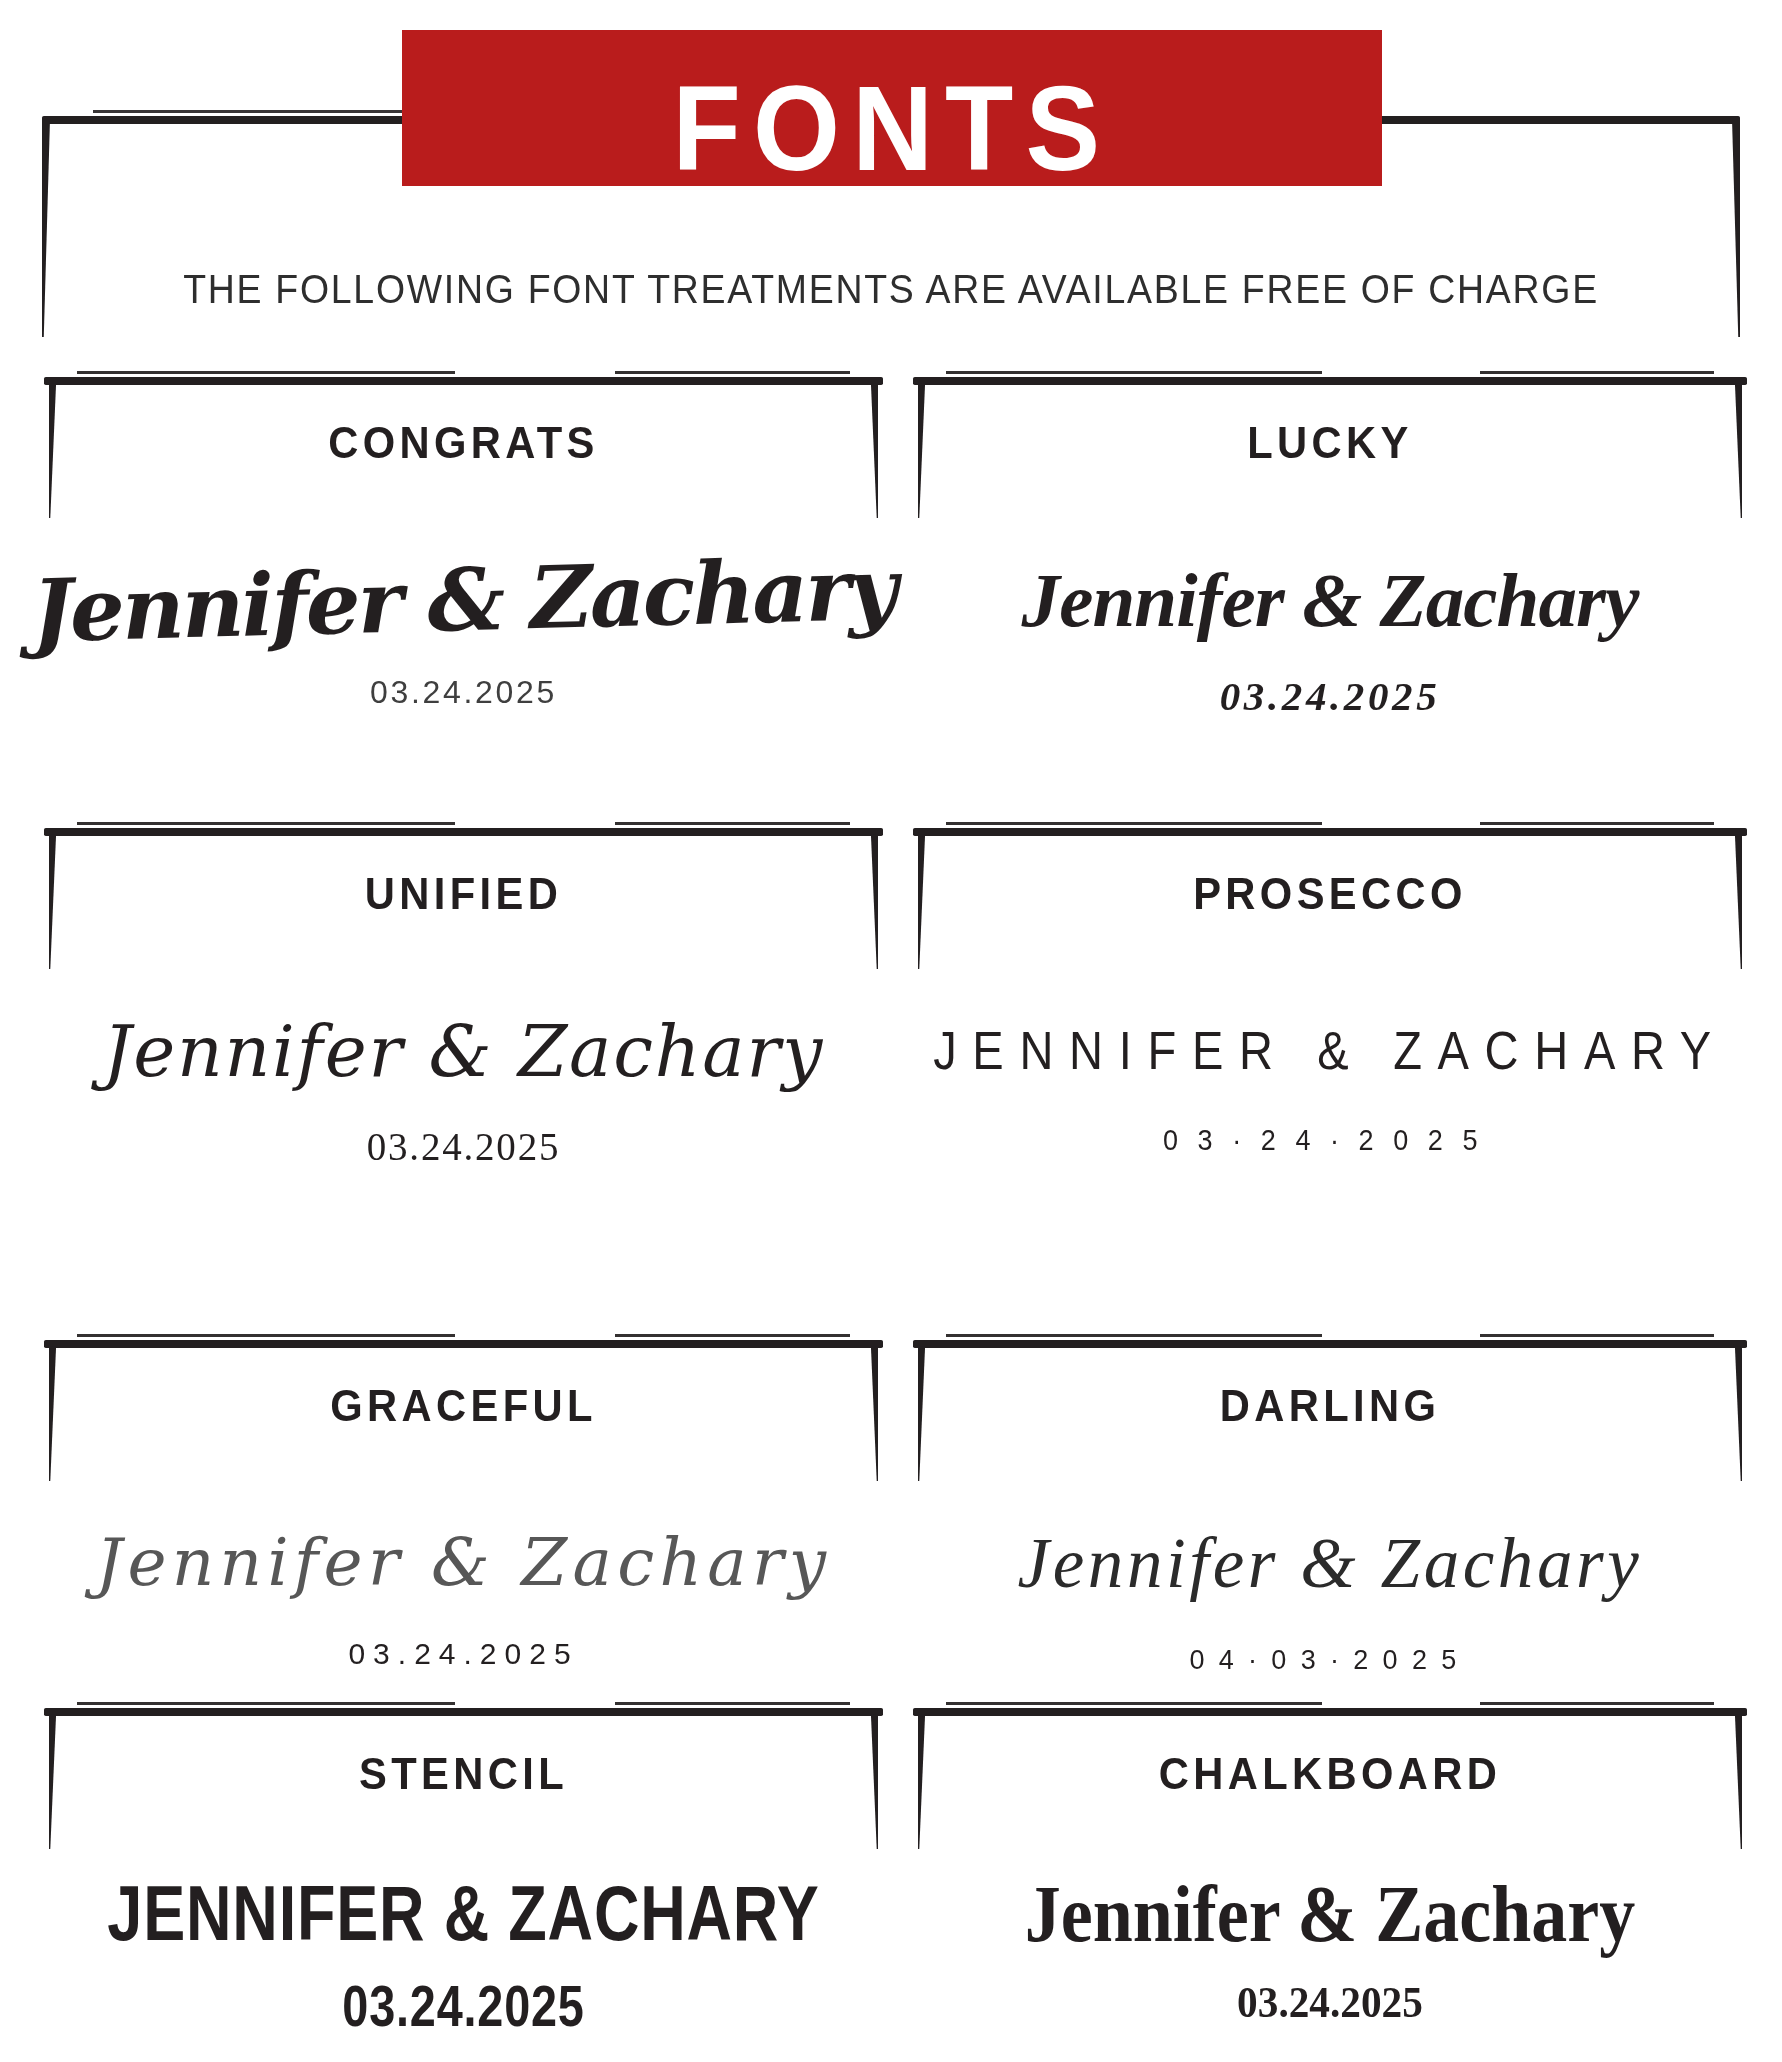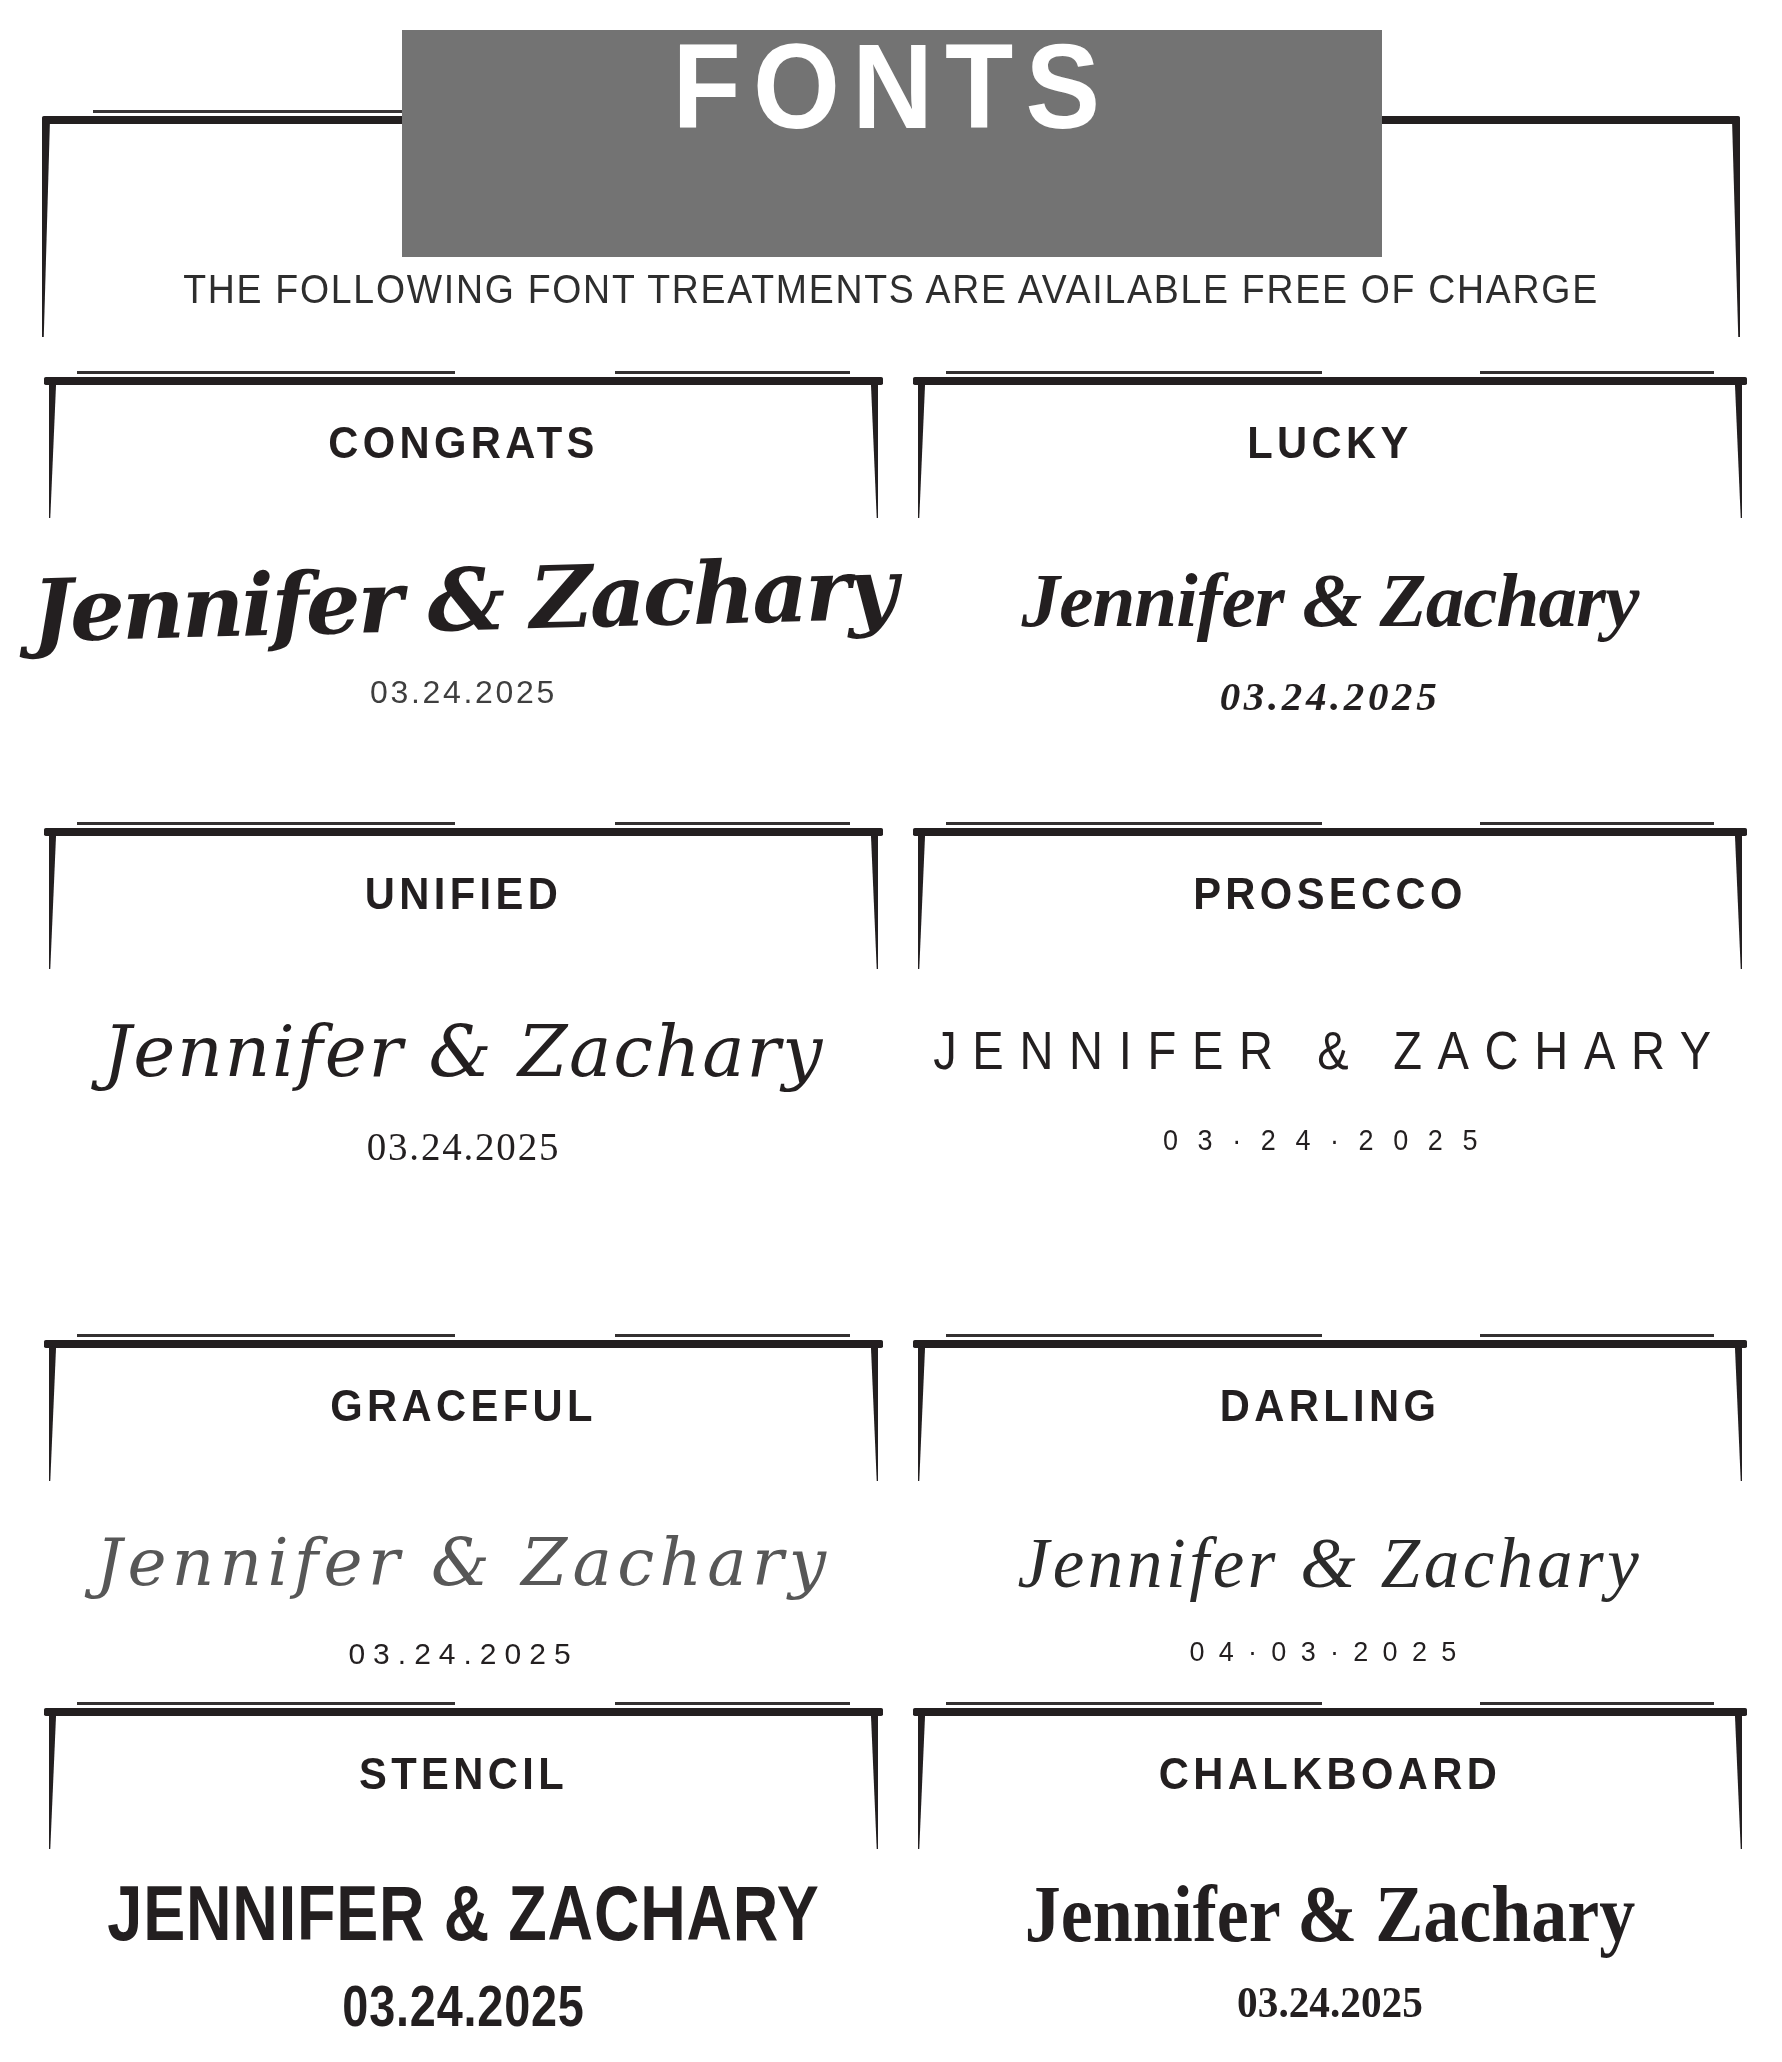--- a/index.html
+++ b/index.html
@@ -22,22 +22,22 @@
     content:"";position:absolute;left:3%;top:-6.2px;width:42%;height:3.6px;background:#231f20;opacity:.9;
   }
   .outer-side{
     position:absolute;top:119px;width:8px;height:218px;background:#231f20;
   }
   .outer-side.left{left:42px;clip-path:polygon(0 0,100% 0,22% 100%,0 100%);}
   .outer-side.right{right:42px;clip-path:polygon(0 0,100% 0,100% 100%,78% 100%);}
 
   
   .header-bar{
-    position:absolute;left:402px;top:30px;width:980px;height:227px;
-    background:#737373;display:flex;align-items:flex-start;justify-content:center;z-index:3;
+    position:absolute;left:402px;top:30px;width:980px;height:156px;
+    background:#b91c1c;display:flex;align-items:flex-end;justify-content:center;z-index:3;
   }
   .header-bar .title{
     color:#ffffff;
     font:bold 114px/1 "Liberation Sans",sans-serif;
     letter-spacing:12.5px;
     transform:scale(0.98,1.05);
   }
 
   .subtitle{
     position:absolute;left:0;right:0;top:266px;text-align:center;
@@ -97,21 +97,21 @@
   .t-unified .names{font:italic 71px/1 "DejaVu Serif",serif;letter-spacing:1.8px;}
   .t-unified .pdate{font:39px/1 "Liberation Serif",serif;letter-spacing:1.8px;}
 
   .t-prosecco .names{font:48px/1 "Liberation Sans",sans-serif;letter-spacing:16px;transform:scale(0.98,1.1);}
   .t-prosecco .pdate{font:27px/1 "Liberation Sans",sans-serif;letter-spacing:19.6px;transform:scale(1,1.08);}
 
   .t-graceful .names{font:italic 66px/1 "DejaVu Serif",serif;letter-spacing:5.3px;color:#2e2e2e;opacity:.8;}
   .t-graceful .pdate{font:30px/1 "Liberation Sans",sans-serif;letter-spacing:8px;}
 
   .t-darling .names{font:italic 71px/1 "Liberation Serif",serif;letter-spacing:3.6px;color:#2b2b2b;}
-  .t-darling .pdate{font:27px/1 "Liberation Sans",sans-serif;letter-spacing:14.3px;}
+  .t-darling .pdate{font:27px/1 "Liberation Sans",sans-serif;letter-spacing:14.3px;margin-top:8px;}
 
   .t-stencil .names{font:bold 70px/1 "Liberation Sans",sans-serif;letter-spacing:0.9px;transform:scale(0.9,1.12);}
   .t-stencil .pdate{font:bold 52px/1 "Liberation Sans",sans-serif;letter-spacing:0.9px;transform:scale(0.9,1.1);}
 
   .t-chalkboard .names{font:bold 75px/1 "Liberation Serif",serif;transform:scale(0.96,1.06);}
   .t-chalkboard .pdate{font:bold 43px/1 "Liberation Serif",serif;transform:scale(0.96,1.04);}
 </style>
 </head>
 <body>
 

